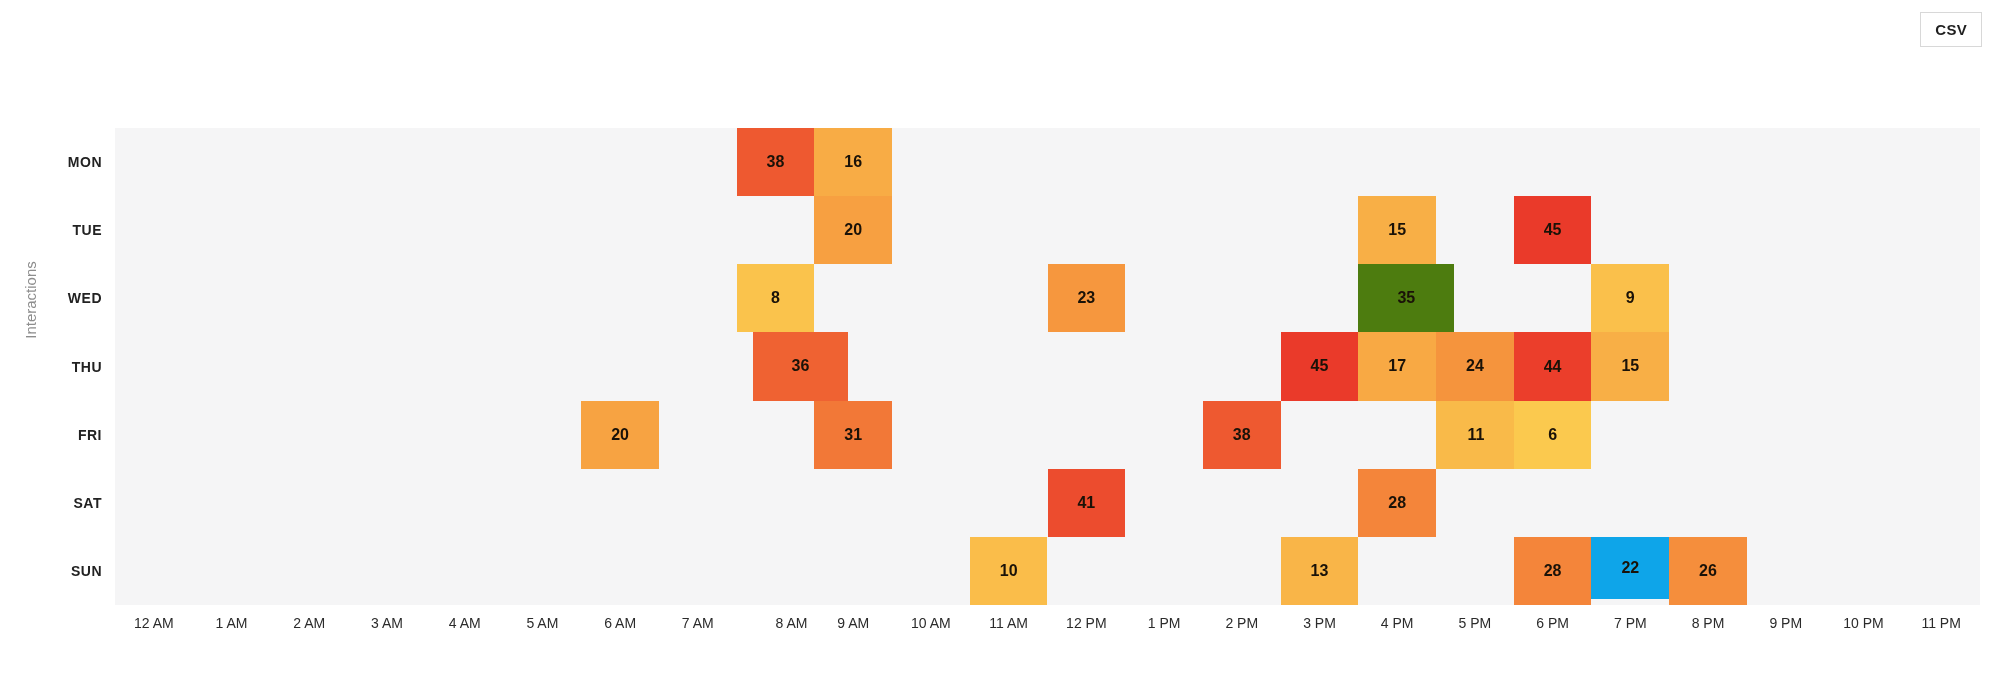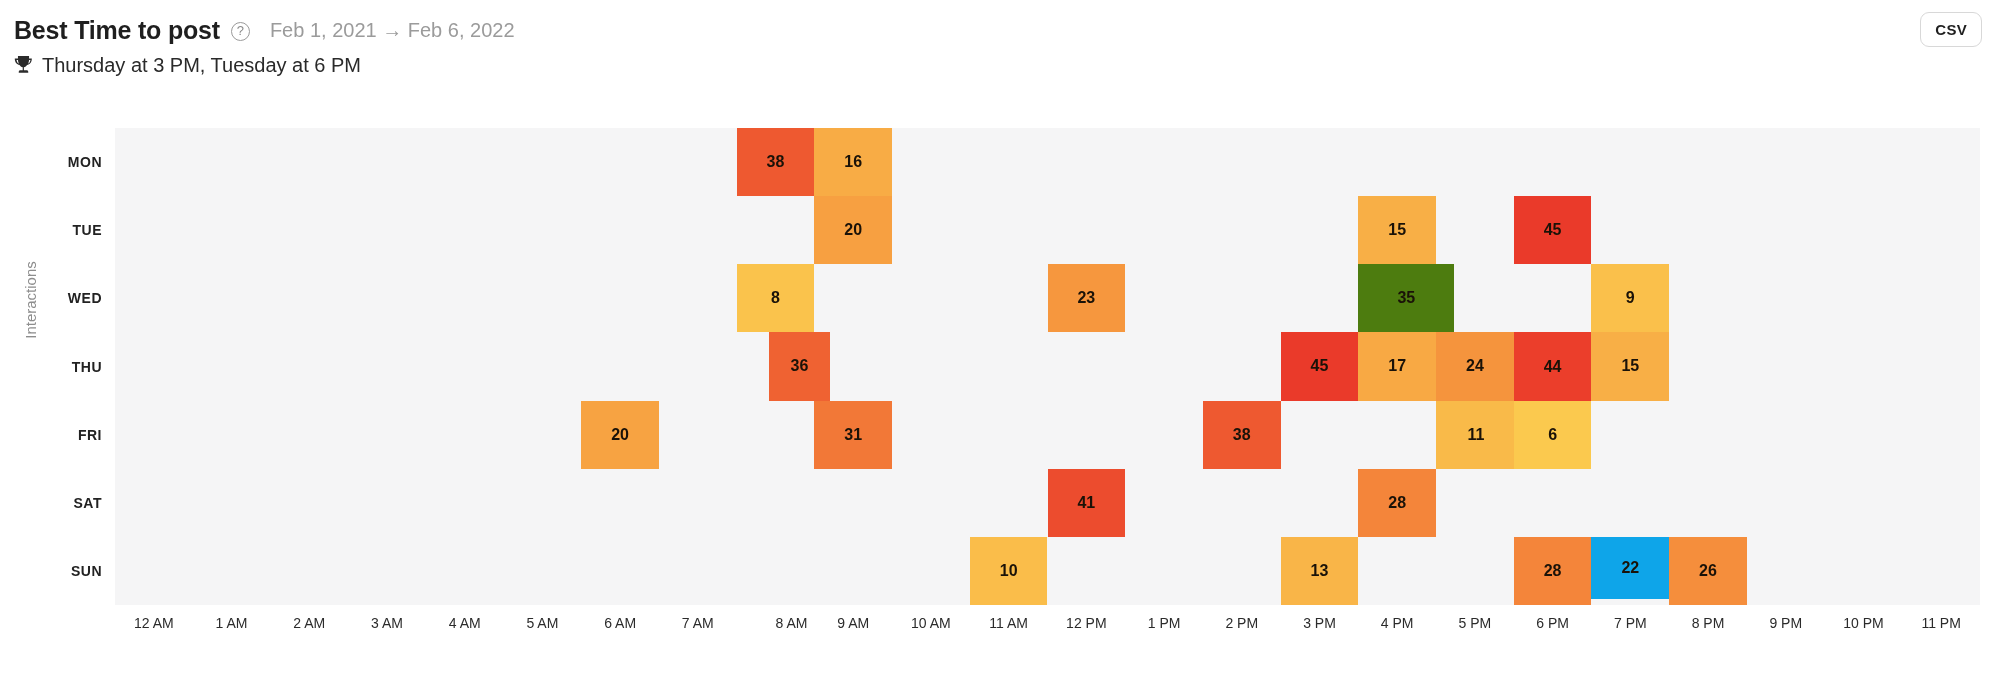--- a/index.html
+++ b/index.html
@@ -26,21 +26,21 @@
     border: 1.6px solid #9a9a9a; color: #8b8b8b;
     font-size: 13px; line-height: 16px; text-align: center;
     font-family: "Liberation Sans", sans-serif;
     display: inline-block; flex: none; position: relative; top: 1px;
   }
   .date-range {
     margin-left: 20px; font-size: 20px; color: #9b9b9b; white-space: nowrap;
   }
   .csv-button {
     position: absolute; right: 18px; top: 12px;
-    border: 1px solid #d8d8d8; border-radius: 9px;
+    border: 1px solid #d8d8d8; border-radius: 0;
     background: #fff; color: #1f1f1f;
     font-size: 15px; font-weight: bold; letter-spacing: 0.3px;
     padding: 8px 14px; cursor: pointer;
   }
   .subtitle-row {
     position: absolute; left: 14px; top: 54px;
     display: flex; align-items: center; gap: 9px;
   }
   .trophy-icon { width: 19px; height: 21px; display:block; }
   .subtitle-text { font-size: 20px; color: #2a2a2a; white-space: nowrap; }
@@ -74,34 +74,23 @@
     position: absolute; top: 0; text-align: center;
     font-size: 14px; color: #2b2b2b; transform: translateX(-50%);
     white-space: nowrap;
   }
 </style>
 </head>
 <body>
 
 <div class="page">
 
-  <div class="header-row">
-    <span class="title">Best Time to post</span>
-    <span class="help-icon">?</span>
-    <span class="date-range">Feb 1, 2021 → Feb 6, 2022</span>
-  </div>
 
   <button class="csv-button">CSV</button>
 
-  <div class="subtitle-row">
-    <svg class="trophy-icon" viewBox="0 0 24 26">
-      <path fill="#2b2b2b" d="M5 1h14v3h3.5c0 5-2.6 7.6-6 8.3-.9 1.6-2.3 2.6-4 2.9V19h3.6c1 0 1.9.8 1.9 1.9v1.4H6V20.9C6 19.8 6.9 19 7.9 19H11v-3.8c-1.7-.3-3.1-1.3-4-2.9C3.6 11.6 1 9 1 4h4V1zm0 5H3.2c.4 2.6 1.6 4 3 4.6C5.5 9.3 5.1 7.8 5 6zm14 0c-.1 1.8-.5 3.3-1.2 4.6 1.4-.6 2.6-2 3-4.6H19z"></path>
-    </svg>
-    <span class="subtitle-text">Thursday at 3 PM, Tuesday at 6 PM</span>
-  </div>
 
   <div class="chart-wrap">
     <div class="y-axis-title">Interactions</div>
     <div class="ylabels" id="ylabels">
         <div class="ylabel" style="top: 34.0714px;">MON</div>
         <div class="ylabel" style="top: 102.214px;">TUE</div>
         <div class="ylabel" style="top: 170.357px;">WED</div>
         <div class="ylabel" style="top: 238.5px;">THU</div>
         <div class="ylabel" style="top: 306.643px;">FRI</div>
         <div class="ylabel" style="top: 374.786px;">SAT</div>
@@ -110,21 +99,21 @@
     <div class="plot" id="plot">
         <div class="cell" style="left: 621.667px; top: 0px; width: 77.7083px; height: 68.1429px; background: rgb(238, 89, 48);">38</div>
         <div class="cell" style="left: 699.375px; top: 0px; width: 77.7083px; height: 68.1429px; background: rgb(248, 172, 69);">16</div>
         <div class="cell" style="left: 699.375px; top: 68.1429px; width: 77.7083px; height: 68.1429px; background: rgb(247, 160, 65);">20</div>
         <div class="cell" style="left: 1243.33px; top: 68.1429px; width: 77.7083px; height: 68.1429px; background: rgb(248, 175, 70);">15</div>
         <div class="cell" style="left: 1398.75px; top: 68.1429px; width: 77.7083px; height: 68.1429px; background: rgb(234, 58, 42);">45</div>
         <div class="cell" style="left: 621.667px; top: 136.286px; width: 77.7083px; height: 68.1429px; background: rgb(250, 195, 76);">8</div>
         <div class="cell" style="left: 932.5px; top: 136.286px; width: 77.7083px; height: 68.1429px; background: rgb(246, 151, 62);">23</div>
         <div class="cell" style="left: 1243.33px; top: 136.286px; width: 96px; height: 68.1429px; background: #4d7c0f;">35</div>
         <div class="cell" style="left: 1476.46px; top: 136.286px; width: 77.7083px; height: 68.1429px; background: rgb(250, 192, 75);">9</div>
-        <div class="cell" style="left: 654px; top: 204.429px; width: 61px; height: 68.1429px; background: rgb(239, 98, 50);">36</div>
+        <div class="cell" style="left: 638px; top: 204.429px; width: 95px; height: 68.1429px; background: rgb(239, 98, 50);">36</div>
         <div class="cell" style="left: 1165.62px; top: 204.429px; width: 77.7083px; height: 68.1429px; background: rgb(234, 58, 42);">45</div>
         <div class="cell" style="left: 1243.33px; top: 204.429px; width: 77.7083px; height: 68.1429px; background: rgb(248, 169, 68);">17</div>
         <div class="cell" style="left: 1321.04px; top: 204.429px; width: 77.7083px; height: 68.1429px; background: rgb(245, 148, 61);">24</div>
         <div class="cell" style="left: 1398.75px; top: 204.429px; width: 77.7083px; height: 69px; background: rgb(235, 62, 43);">44</div>
         <div class="cell" style="left: 1476.46px; top: 204.429px; width: 77.7083px; height: 68.1429px; background: rgb(248, 175, 70);">15</div>
         <div class="cell" style="left: 466.25px; top: 272.571px; width: 77.7083px; height: 68.1429px; background: rgb(247, 163, 66);">20</div>
         <div class="cell" style="left: 699.375px; top: 272.571px; width: 77.7083px; height: 68.1429px; background: rgb(242, 120, 55);">31</div>
         <div class="cell" style="left: 1087.92px; top: 272.571px; width: 77.7083px; height: 68.1429px; background: rgb(238, 89, 48);">38</div>
         <div class="cell" style="left: 1321.04px; top: 272.571px; width: 80px; height: 68.1429px; background: rgb(249, 186, 73);">11</div>
         <div class="cell" style="left: 1398.75px; top: 272.571px; width: 77.7083px; height: 68.1429px; background: rgb(251, 201, 78);">6</div>

